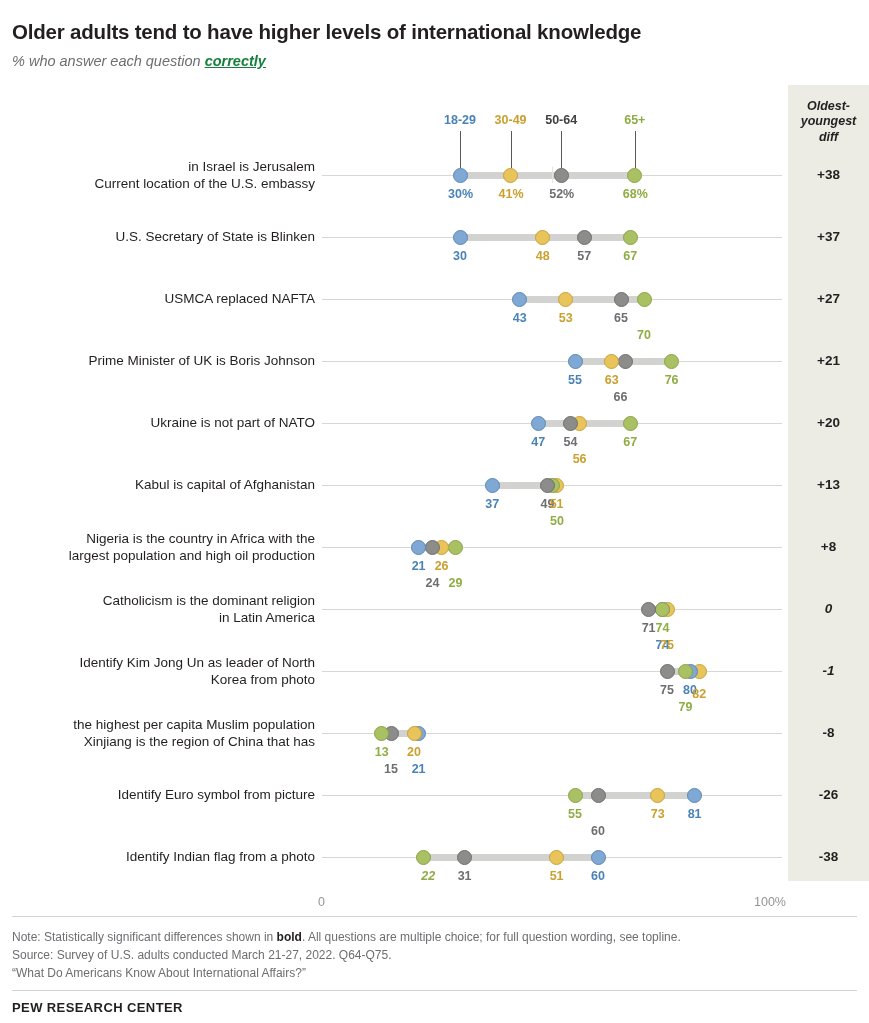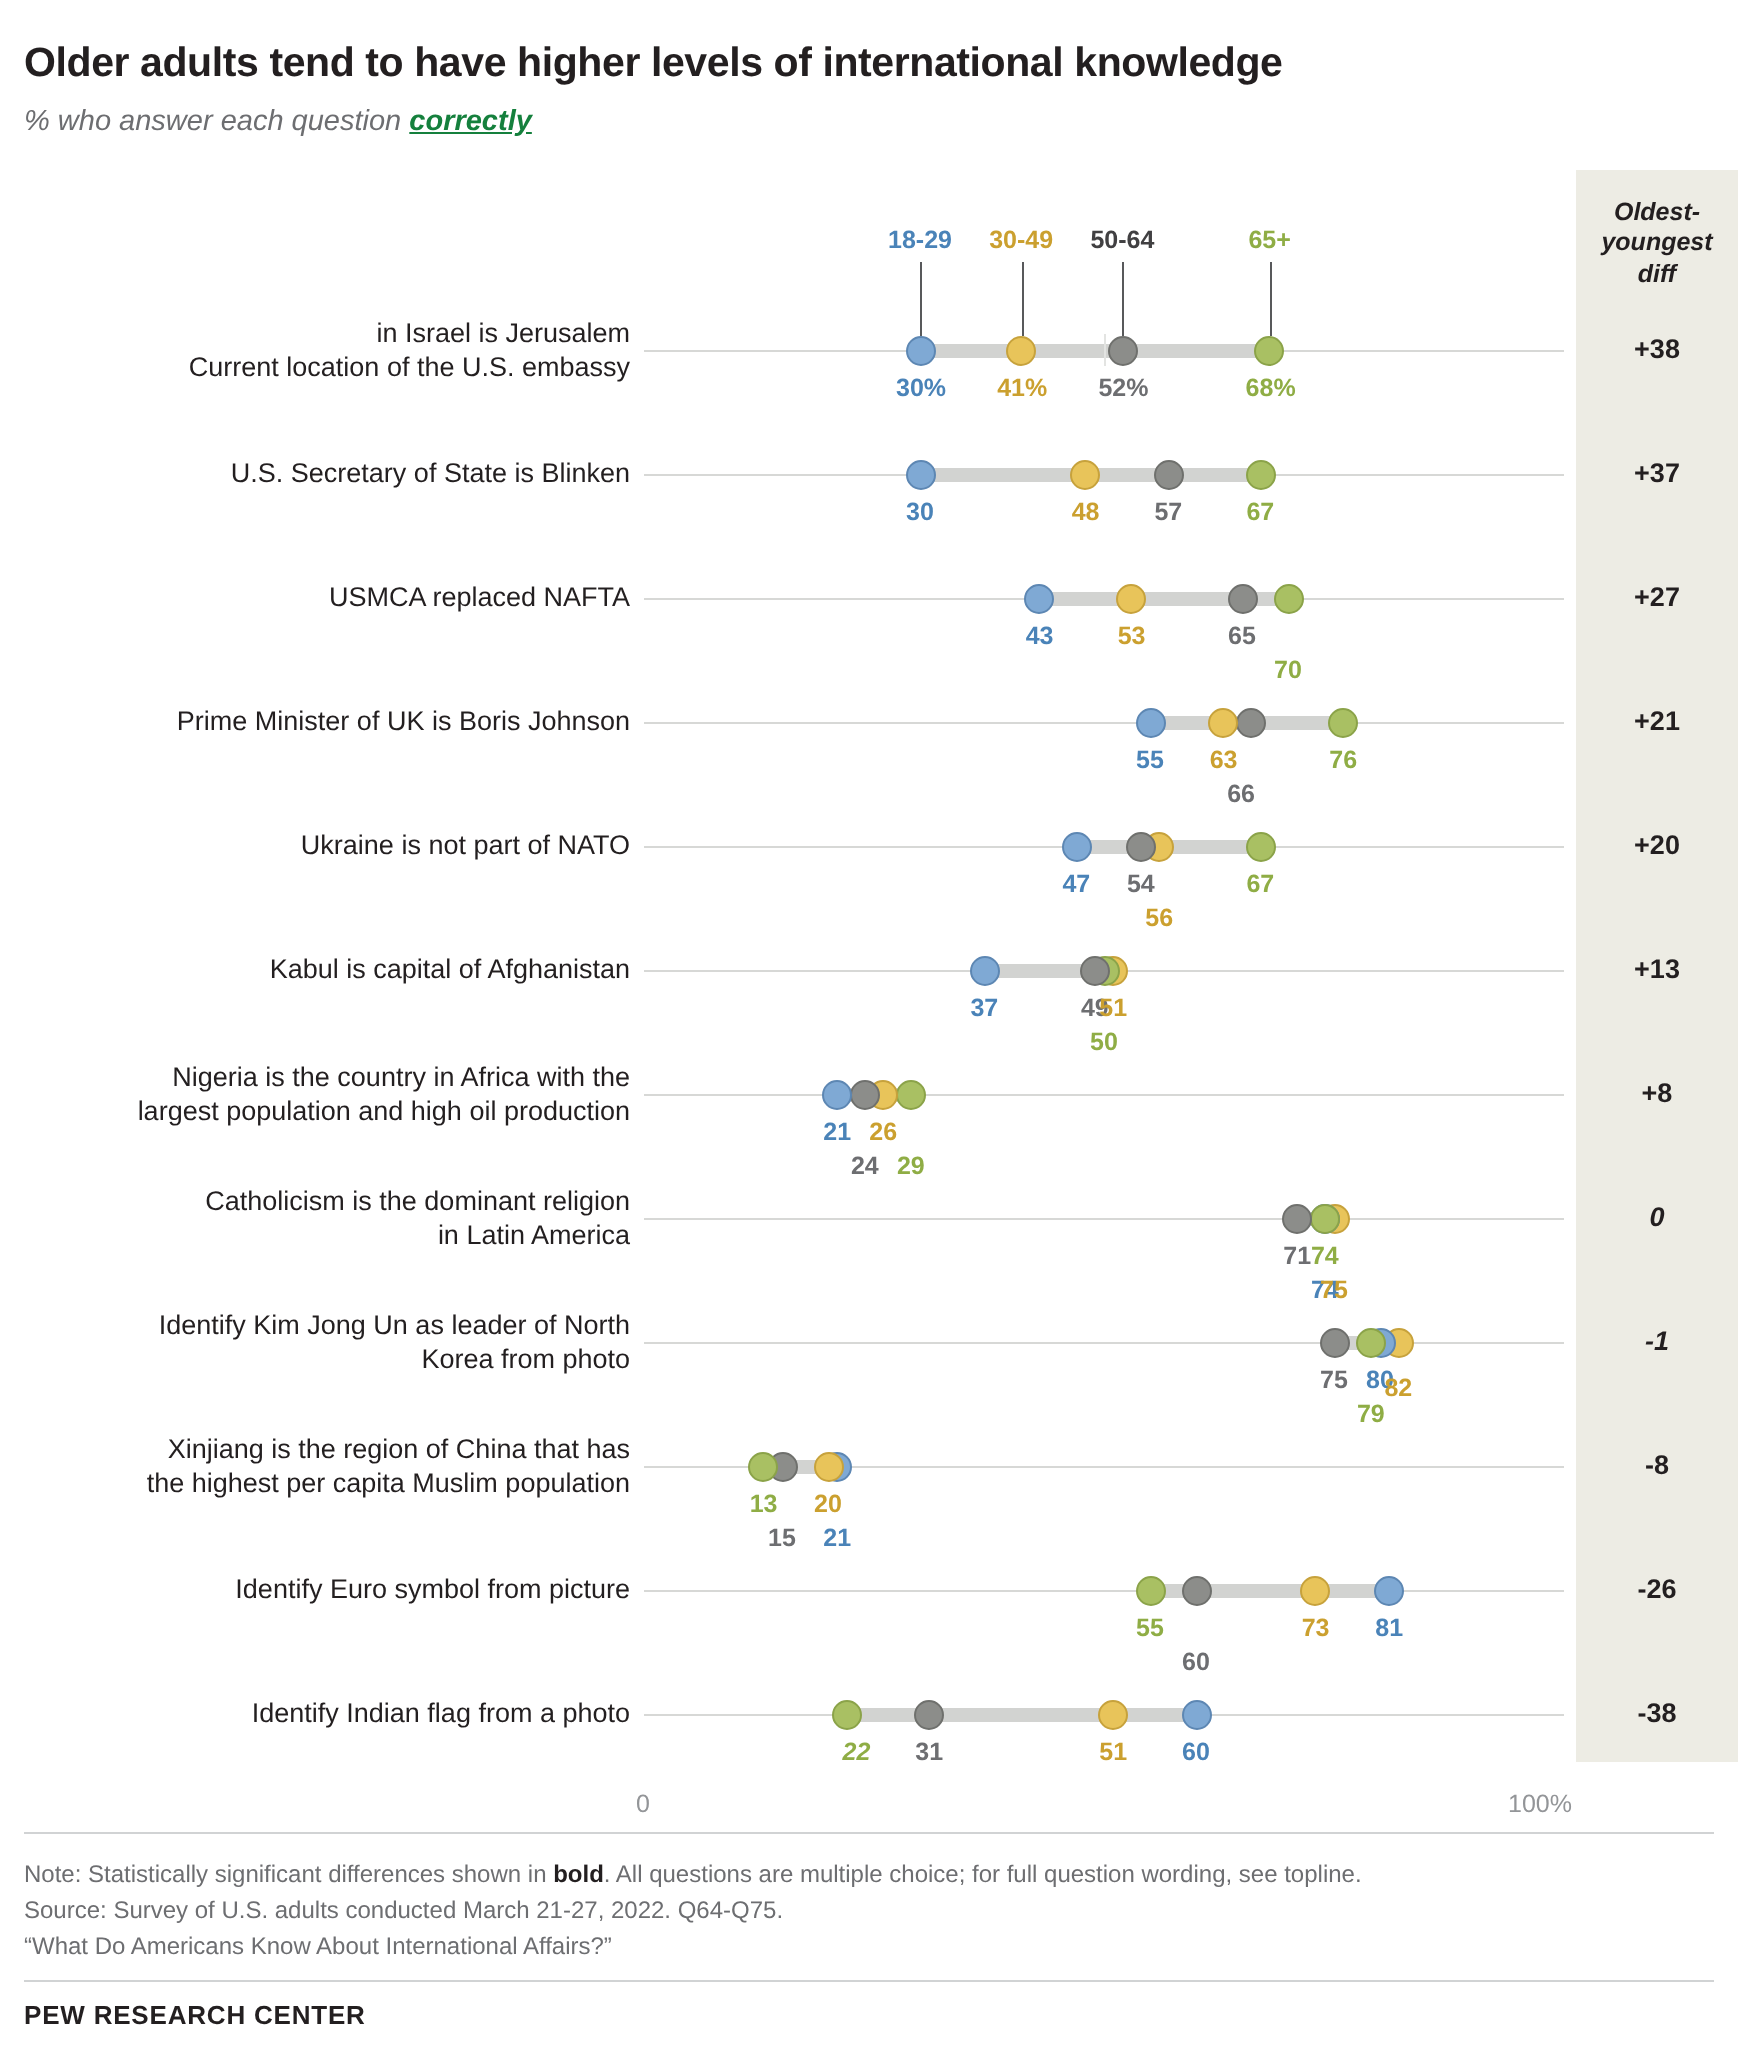--- a/index.html
+++ b/index.html
@@ -297,21 +297,21 @@
             <div>Kabul is capital of Afghanistan</div>
           </div>
           <div class="track" style="top: 28px;"></div>
           <div class="connector" style="left: 480.2px; width: 64.4px; top: 25px;"></div>
           <div class="dot c1" style="left: 537.1px; top: 21px;"></div>
           <div class="dot c3" style="left: 532.5px; top: 21px;"></div>
           <div class="dot c2" style="left: 527.9px; top: 21px;"></div>
           <div class="dot c0" style="left: 472.7px; top: 21px;"></div>
           <div class="vlabel c0" style="left: 468.2px; width: 24px; text-align: center; top: 40px;">37</div>
           <div class="vlabel c2" style="left: 523.4px; width: 24px; text-align: center; top: 40px;">49</div>
-          <div class="vlabel c3" style="left: 528px; width: 24px; text-align: center; top: 57px;">50</div>
+          <div class="vlabel c3" style="left: 528px; width: 24px; text-align: right; top: 57px;">50</div>
           <div class="vlabel c1" style="left: 532.6px; width: 24px; text-align: center; top: 40px;">51</div>
         </div>
         <div class="row" style="top: 434px;">
           <div class="row-label" style="top: 11px;">
             <div>Nigeria is the country in Africa with the</div>
             <div>largest population and high oil production</div>
           </div>
           <div class="track" style="top: 28px;"></div>
           <div class="connector" style="left: 406.6px; width: 36.8px; top: 25px;"></div>
           <div class="dot c3" style="left: 435.9px; top: 21px;"></div>
@@ -350,22 +350,22 @@
           <div class="dot c0" style="left: 670.5px; top: 21px;"></div>
           <div class="dot c3" style="left: 665.9px; top: 21px;"></div>
           <div class="dot c2" style="left: 647.5px; top: 21px;"></div>
           <div class="vlabel c2" style="left: 643px; width: 24px; text-align: center; top: 40px;">75</div>
           <div class="vlabel c3" style="left: 661.4px; width: 24px; text-align: center; top: 57px;">79</div>
           <div class="vlabel c0" style="left: 666px; width: 24px; text-align: center; top: 40px;">80</div>
           <div class="vlabel c1" style="left: 675.2px; width: 24px; text-align: center; top: 44px;">82</div>
         </div>
         <div class="row" style="top: 620px;">
           <div class="row-label" style="top: 11px;">
+            <div>the highest per capita Muslim population</div>
             <div>Xinjiang is the region of China that has</div>
-            <div>the highest per capita Muslim population</div>
           </div>
           <div class="track" style="top: 28px;"></div>
           <div class="connector" style="left: 369.8px; width: 36.8px; top: 25px;"></div>
           <div class="dot c0" style="left: 399.1px; top: 21px;"></div>
           <div class="dot c1" style="left: 394.5px; top: 21px;"></div>
           <div class="dot c2" style="left: 371.5px; top: 21px;"></div>
           <div class="dot c3" style="left: 362.3px; top: 21px;"></div>
           <div class="vlabel c3" style="left: 357.8px; width: 24px; text-align: center; top: 40px;">13</div>
           <div class="vlabel c2" style="left: 367px; width: 24px; text-align: center; top: 57px;">15</div>
           <div class="vlabel c1" style="left: 390px; width: 24px; text-align: center; top: 40px;">20</div>

